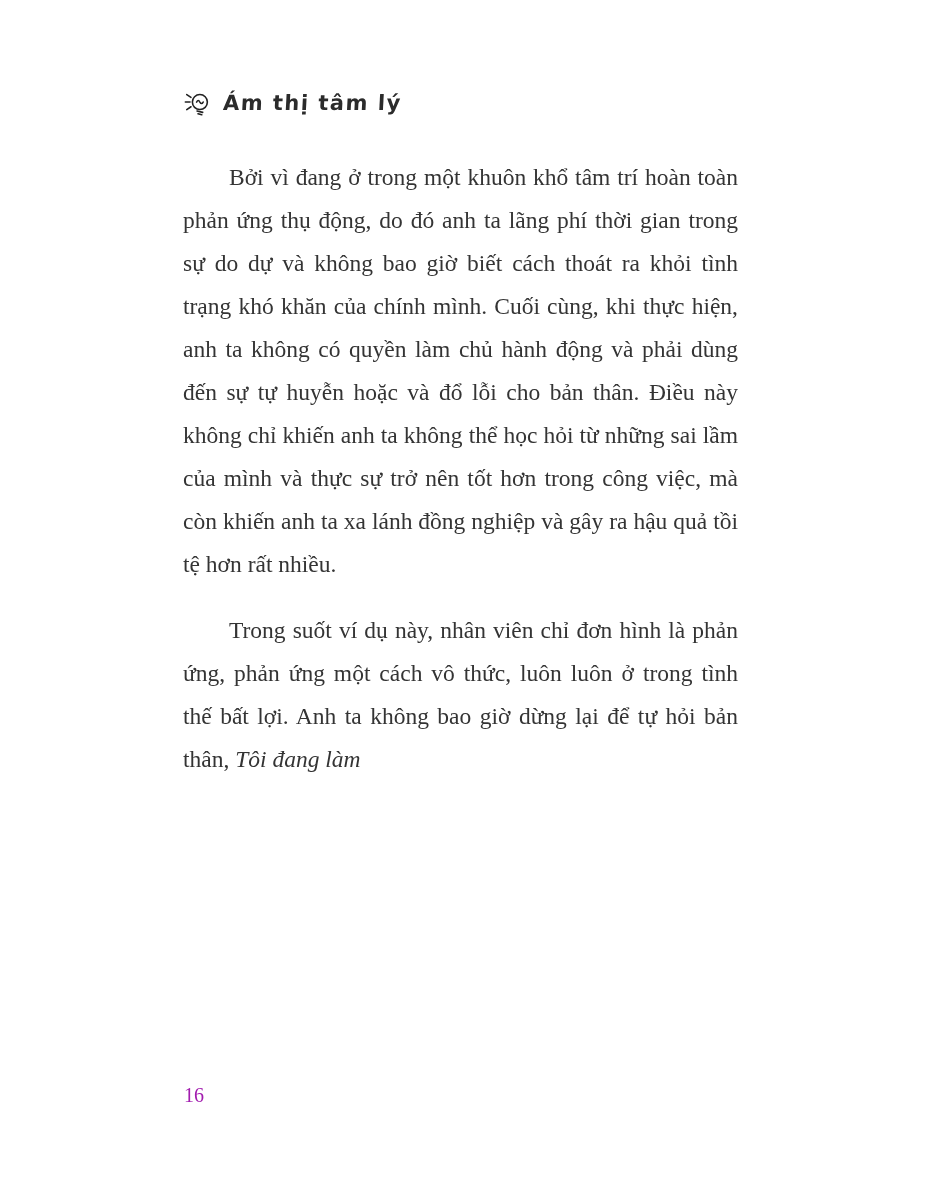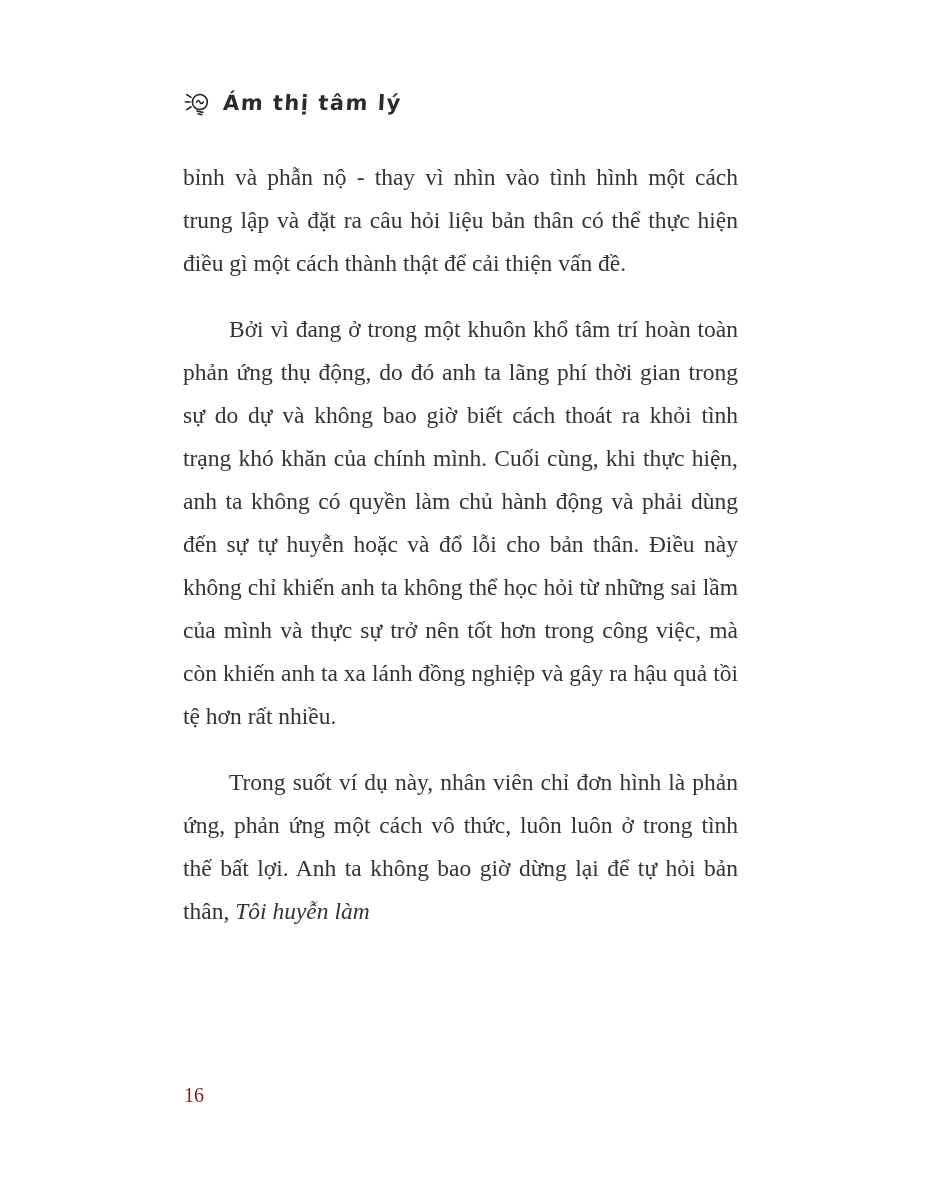--- a/index.html
+++ b/index.html
@@ -53,21 +53,21 @@
     text-indent: 46px;
   }
   .body-text em {
     font-style: italic;
   }
   .page-number {
     position: absolute;
     left: 184px;
     top: 1084px;
     font-size: 20px;
-    color: #7f1d1d;
+    color: #a21caf;
     font-family: "Liberation Serif", serif;
   }
 </style>
 </head>
 <body>
 
 <div class="page">
 
   <div class="running-header">
     <span class="doodle-icon">
@@ -80,20 +80,19 @@
           <line x1="4" y1="23" x2="8.5" y2="20"></line>
           <path d="M15 24.5 l6 1.5"></path>
           <path d="M16 27.5 l4 1"></path>
         </g>
       </svg>
     </span>
     <span class="title">Ám thị tâm lý</span>
   </div>
 
   <div class="body-text">
-    <p>bỉnh và phẫn nộ - thay vì nhìn vào tình hình một cách trung lập và đặt ra câu hỏi liệu bản thân có thể thực hiện điều gì một cách thành thật để cải thiện vấn đề.</p>
     <p class="indent">Bởi vì đang ở trong một khuôn khổ tâm trí hoàn toàn phản ứng thụ động, do đó anh ta lãng phí thời gian trong sự do dự và không bao giờ biết cách thoát ra khỏi tình trạng khó khăn của chính mình. Cuối cùng, khi thực hiện, anh ta không có quyền làm chủ hành động và phải dùng đến sự tự huyễn hoặc và đổ lỗi cho bản thân. Điều này không chỉ khiến anh ta không thể học hỏi từ những sai lầm của mình và thực sự trở nên tốt hơn trong công việc, mà còn khiến anh ta xa lánh đồng nghiệp và gây ra hậu quả tồi tệ hơn rất nhiều.</p>
-    <p class="indent"><span>Trong suốt ví dụ này, nhân viên chỉ đơn hình là phản ứng, phản ứng một cách vô thức, luôn luôn ở trong tình thế bất lợi. Anh ta không bao giờ dừng lại để tự hỏi bản thân, </span><em>Tôi huyễn làm</em></p>
+    <p class="indent"><span>Trong suốt ví dụ này, nhân viên chỉ đơn hình là phản ứng, phản ứng một cách vô thức, luôn luôn ở trong tình thế bất lợi. Anh ta không bao giờ dừng lại để tự hỏi bản thân, </span><em>Tôi đang làm</em></p>
   </div>
 
 </div>
 
 <div class="page-number">16</div>
 
 </body></html>

